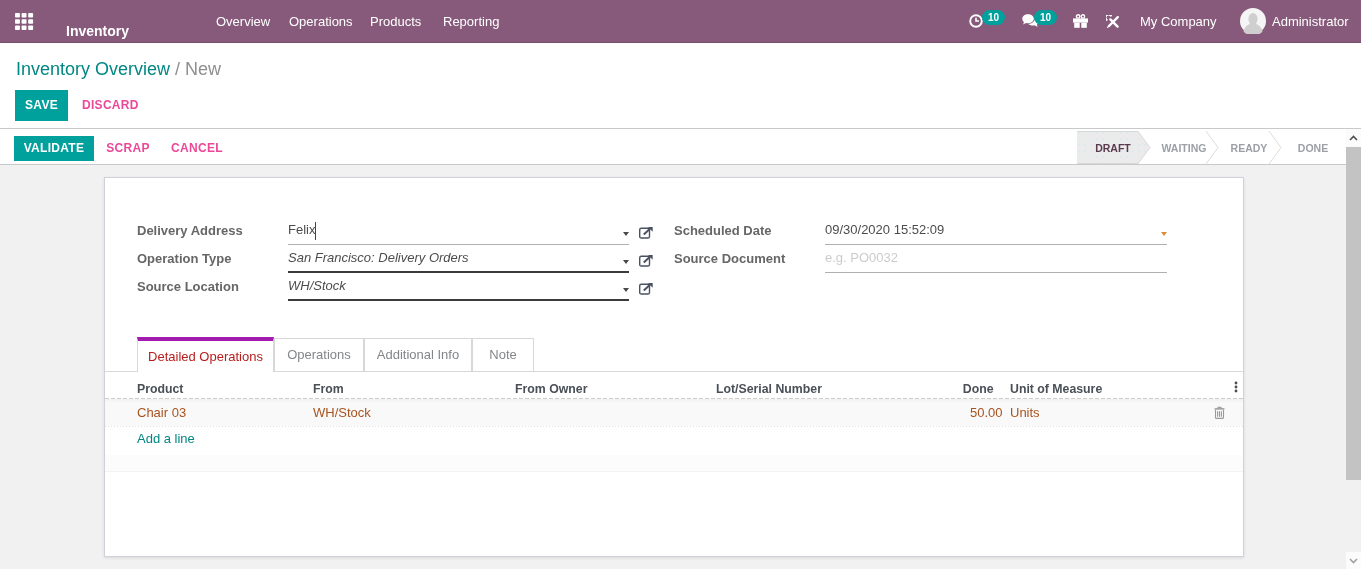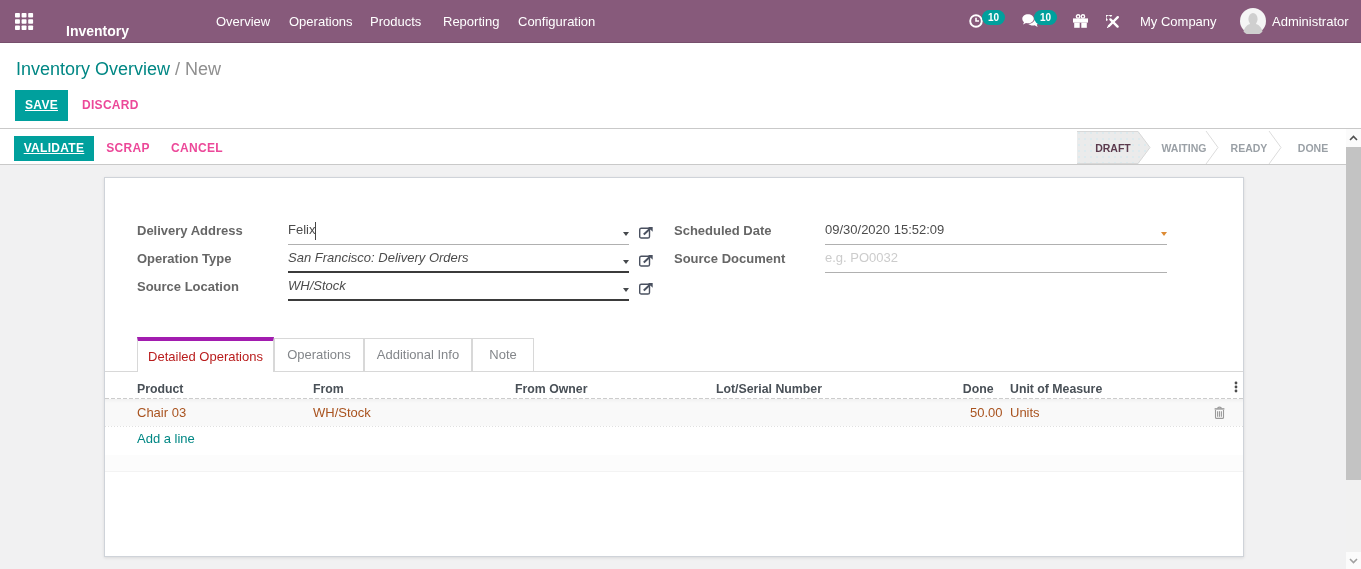--- a/index.html
+++ b/index.html
@@ -16,21 +16,21 @@
 .badge { position:absolute; background:#00A09D; color:#fff; font-size:10px; font-weight:bold;
   border-radius:8px; height:15px; padding:0 6px; line-height:15px; }
 
 
 #cp { position:absolute; left:0; top:43px; width:1361px; height:86px; background:#fff;
   border-bottom:1px solid #c9c9c9; }
 #bc { position:absolute; left:16px; top:59px; font-size:18px; color:#008784; }
 #bc .sep { color:#8f8f8f; } #bc .cur { color:#8f8f8f; }
 .btn { display:inline-block; font-size:12px; font-weight:bold; letter-spacing:0.3px; text-align:center;
   border-radius:0; }
-.btn-teal { background:#00A09D; color:#fff;text-decoration:underline; }
+.btn-teal { background:#00A09D; color:#fff; }
 .btn-flat { color:#ec4899; background:transparent; }
 #save { position:absolute; left:15px; top:90px; width:53px; height:31px; line-height:31px; }
 #discard { position:absolute; left:82px; top:90px; height:31px; line-height:31px; }
 
 
 #sb { position:absolute; left:0; top:129px; width:1346px; height:36px; background:#fff;
   border-bottom:1px solid #c9c9c9; }
 #validate { position:absolute; left:14px; top:7px; width:80px; height:25px; line-height:25px; }
 #scrap { position:absolute; left:102px; top:7px; width:52px; height:25px; line-height:25px; }
 #cancel { position:absolute; left:166px; top:7px; width:62px; height:25px; line-height:25px; }
@@ -96,21 +96,20 @@
       <rect x="0" y="12.4" width="4.9" height="4.6" rx="0.8"></rect>
         <rect x="6.6" y="12.4" width="4.9" height="4.6" rx="0.8"></rect>
         <rect x="13.2" y="12.4" width="4.9" height="4.6" rx="0.8"></rect>
     </g>
   </svg>
   <div class="brand">Inventory</div>
   <div class="mitem" style="left:216px">Overview</div>
   <div class="mitem" style="left:289px">Operations</div>
   <div class="mitem" style="left:370px">Products</div>
   <div class="mitem" style="left:443px">Reporting</div>
-  <div class="mitem" style="left:518px">Configuration</div>
 
   <svg class="abs" style="left:969px;top:14px" width="14" height="14" viewBox="0 0 14 14">
     <circle cx="7" cy="7" r="5.8" fill="none" stroke="#fff" stroke-width="1.9"></circle>
     <path d="M7 3.8 V7 H10" fill="none" stroke="#fff" stroke-width="1.6"></path>
   </svg>
   <div class="badge" style="left:982px;top:10px">10</div>
 
   <svg class="abs" style="left:1022px;top:14px" width="17" height="14" viewBox="0 0 17 14">
     <g fill="#fff">
       <path d="M6 0.3 C9.2 0.3 11.8 2.3 11.8 4.8 C11.8 7.3 9.2 9.3 6 9.3 C5.3 9.3 4.6 9.2 4 9 L1 10.6 L2 8.2 C1.1 7.4 0.3 6.2 0.3 4.8 C0.3 2.3 2.8 0.3 6 0.3 Z"></path>

